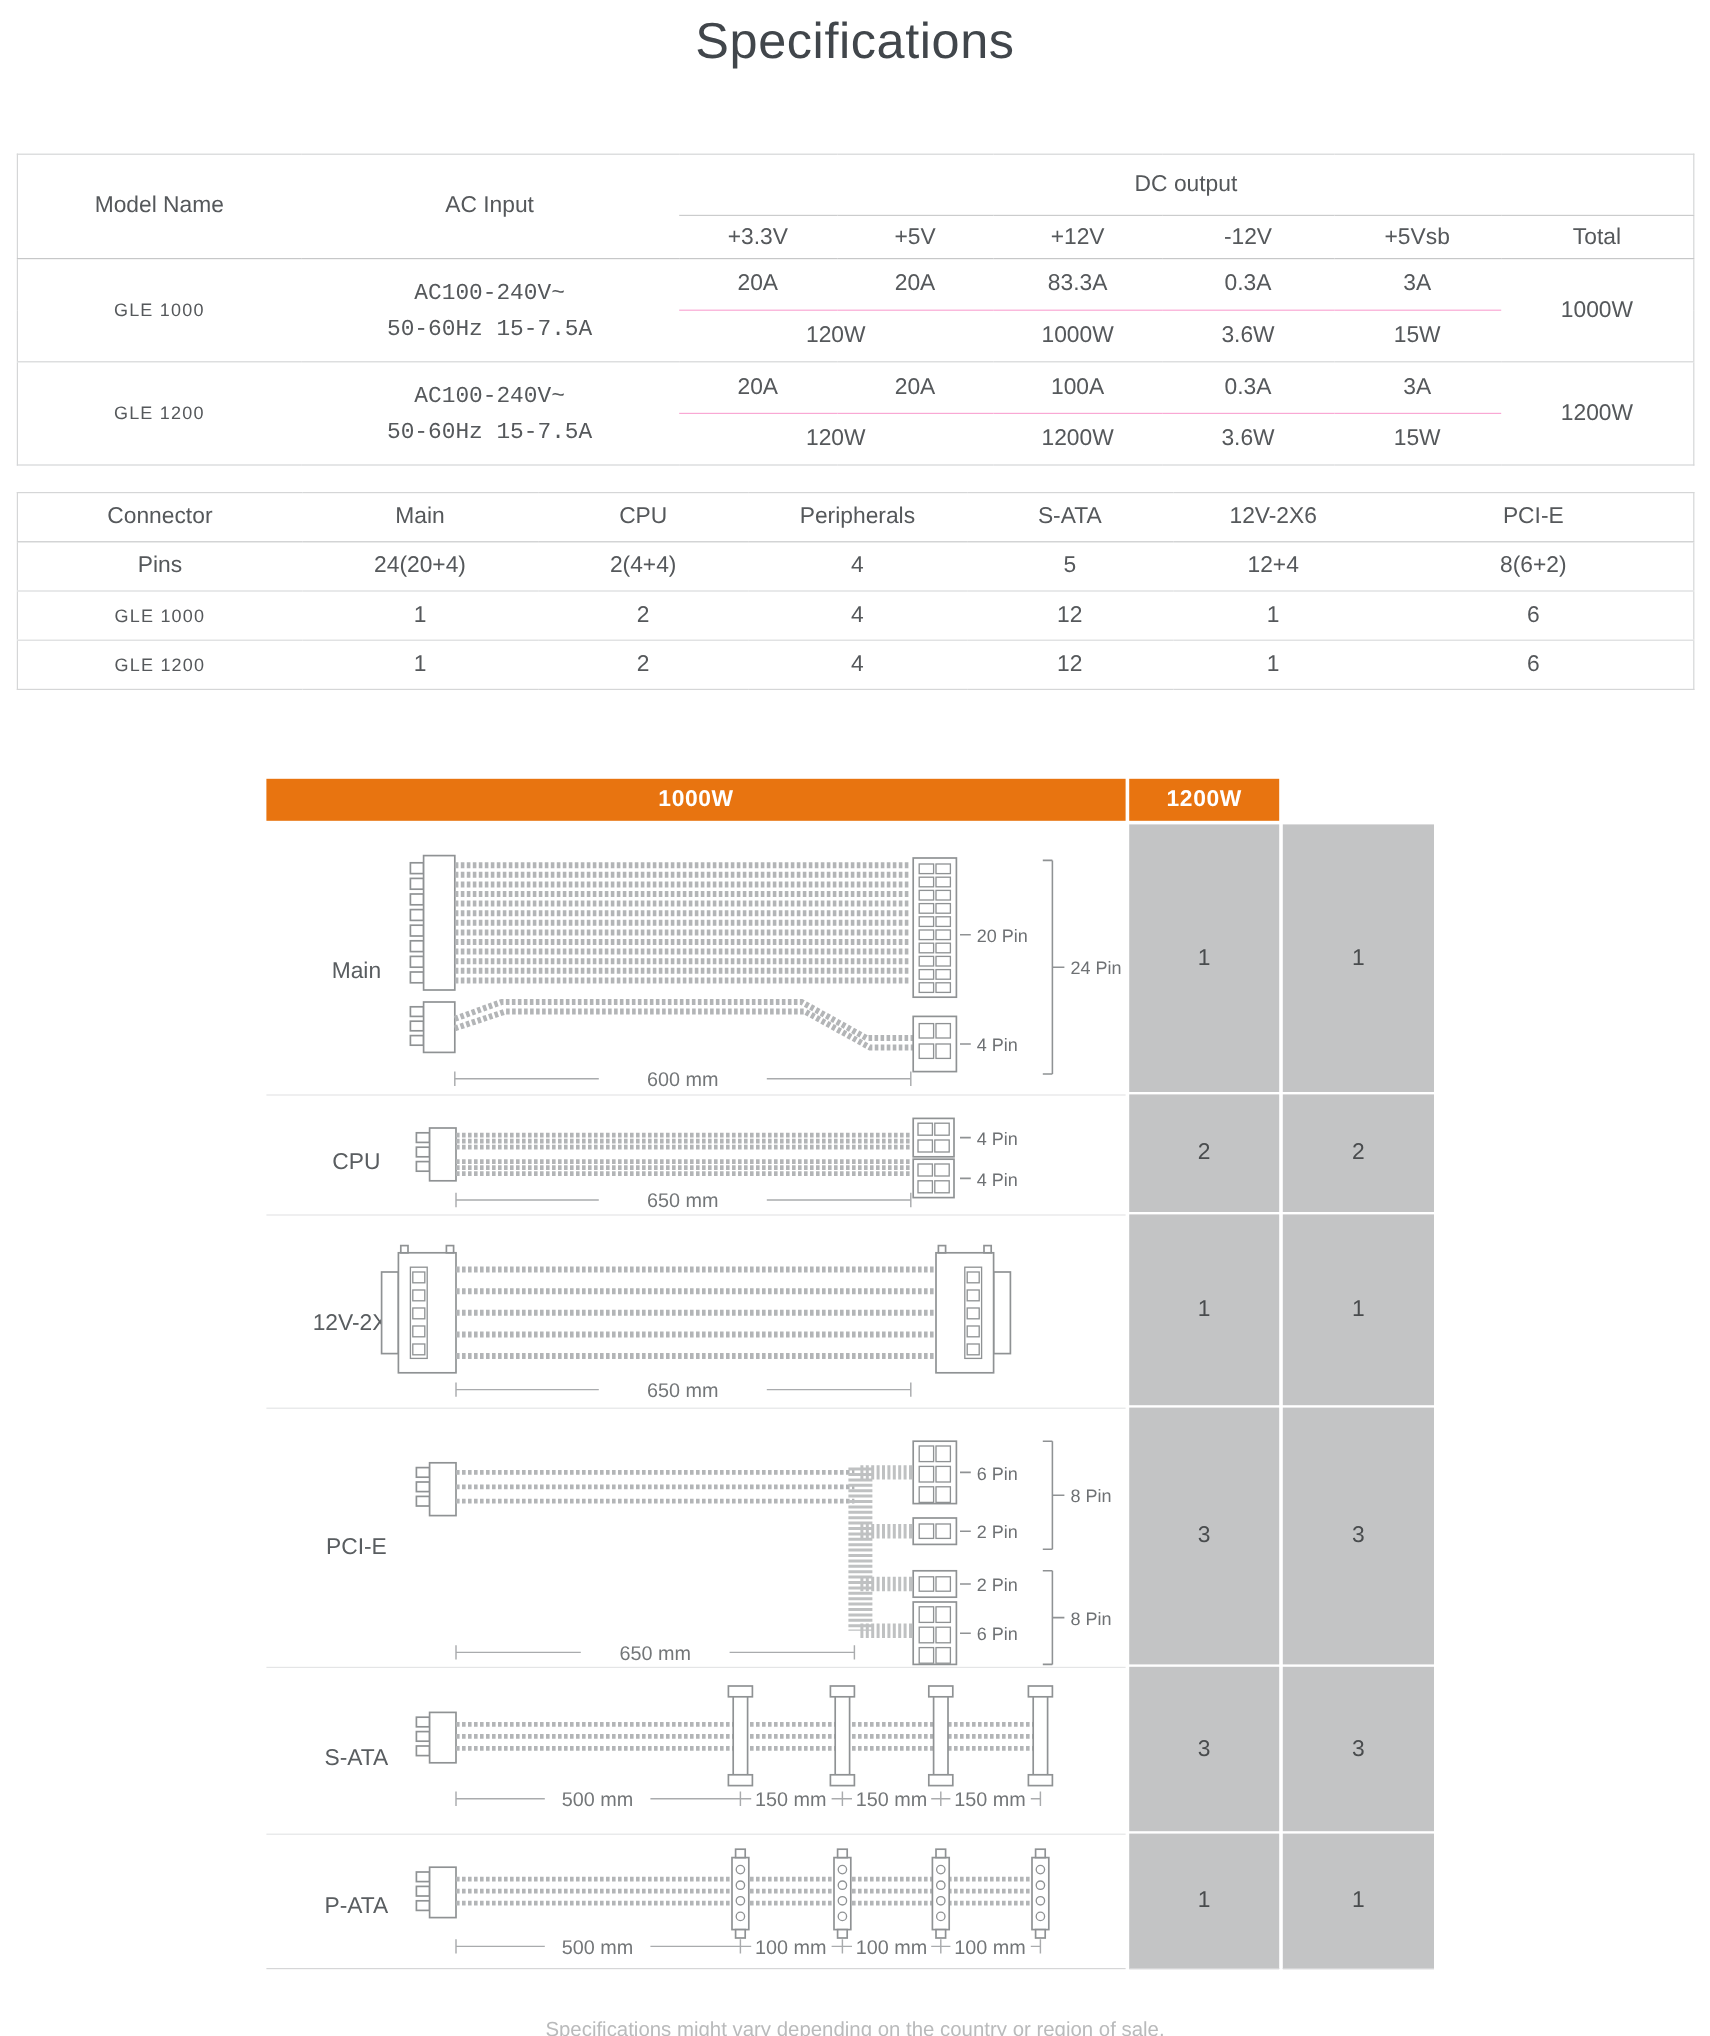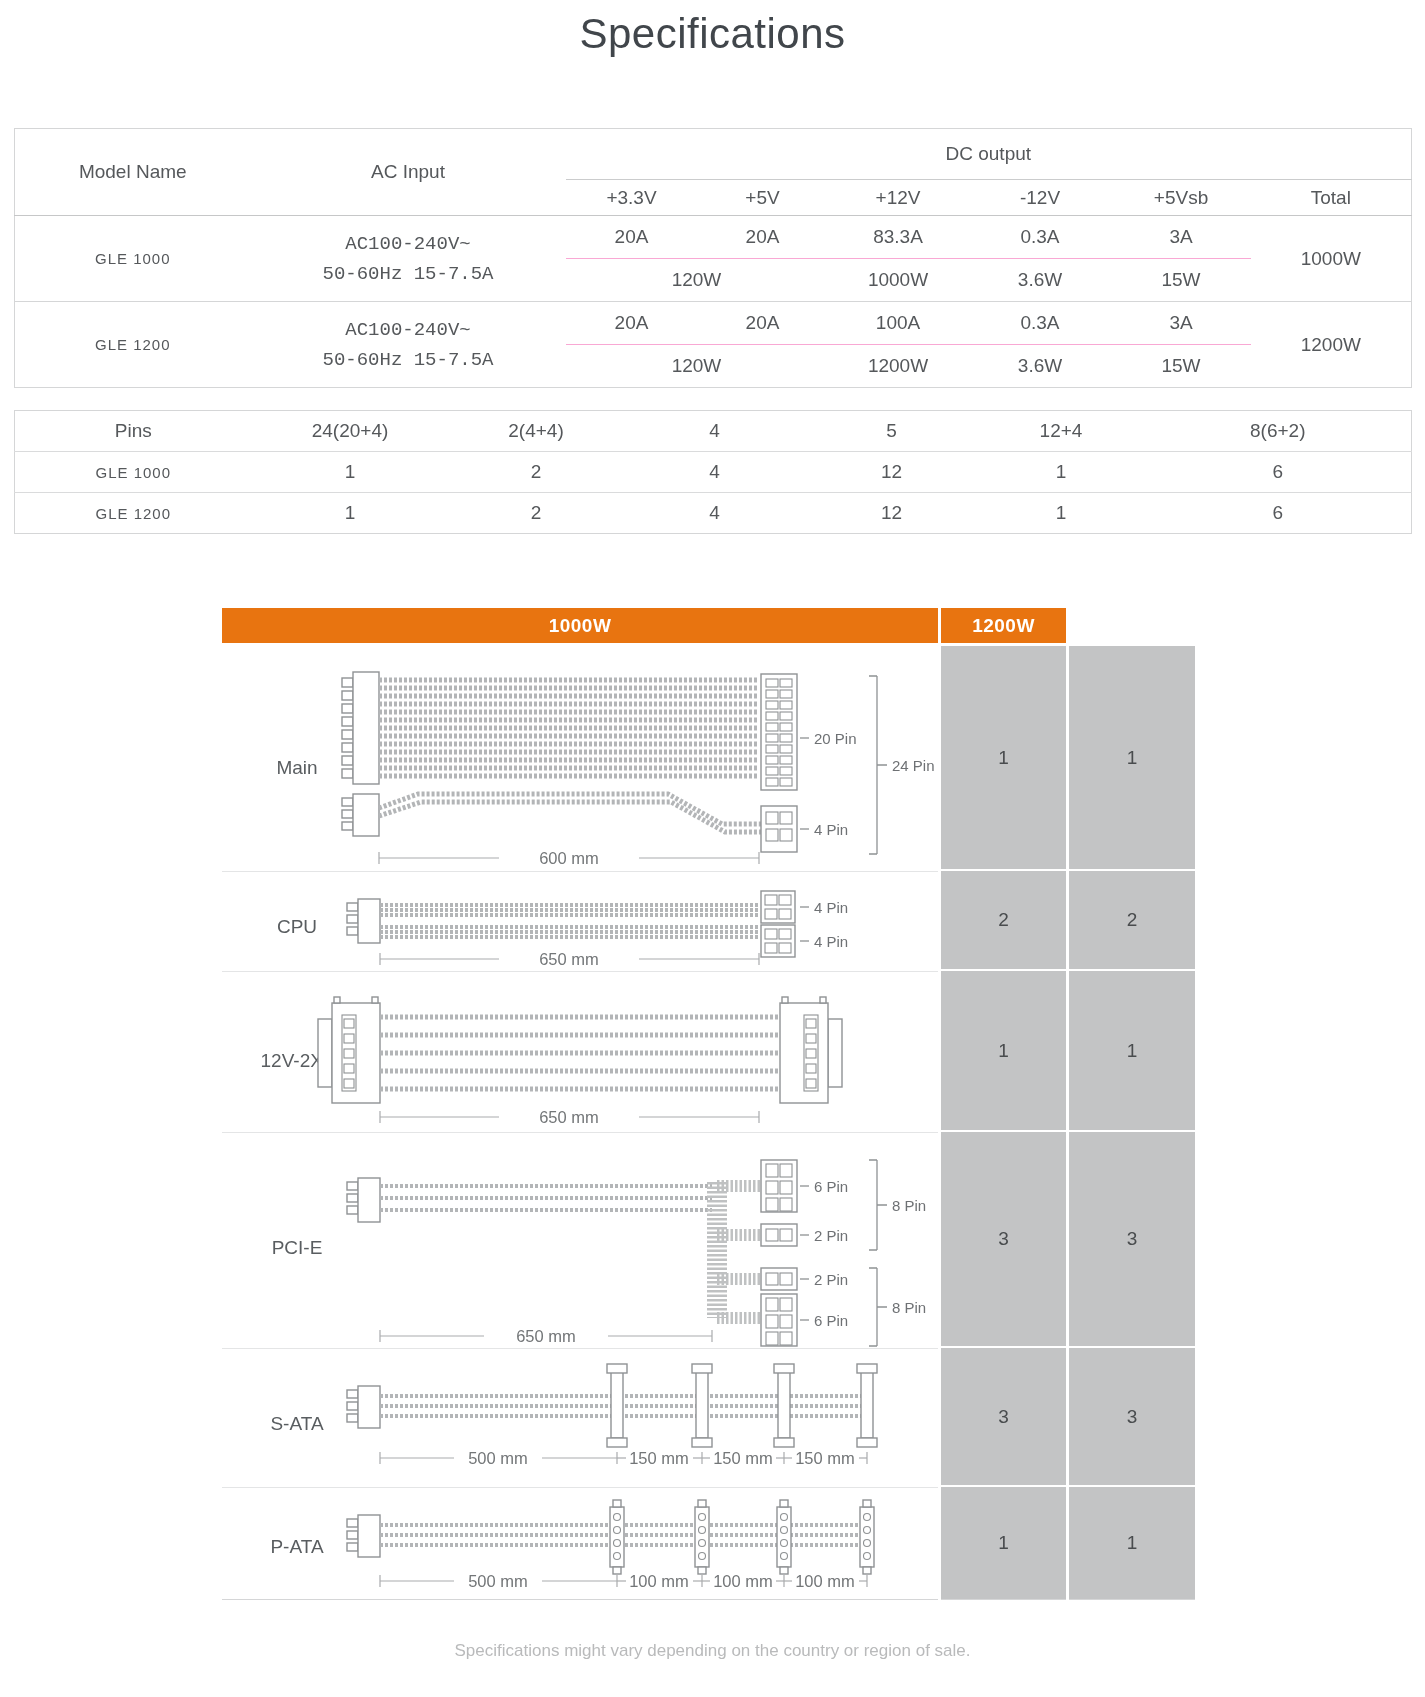--- a/index.html
+++ b/index.html
@@ -132,20 +132,29 @@
   <colgroup>
     <col style="width:237px">
       <col style="width:197px">
       <col style="width:175px">
       <col style="width:182px">
     <col style="width:172px">
       <col style="width:167px">
       <col style="width:267px">
   </colgroup>
   <tbody>
+      <tr class="hrow">
+    <th>Connector</th>
+    <th>Main</th>
+    <th>CPU</th>
+    <th>Peripherals</th>
+    <th>S-ATA</th>
+    <th>12V-2X6</th>
+    <th>PCI-E</th>
+  </tr>
   <tr>
     <td>Pins</td>
     <td>24(20+4)</td>
     <td>2(4+4)</td>
     <td>4</td>
     <td>5</td>
     <td>12+4</td>
     <td>8(6+2)</td>
   </tr>
   <tr>

